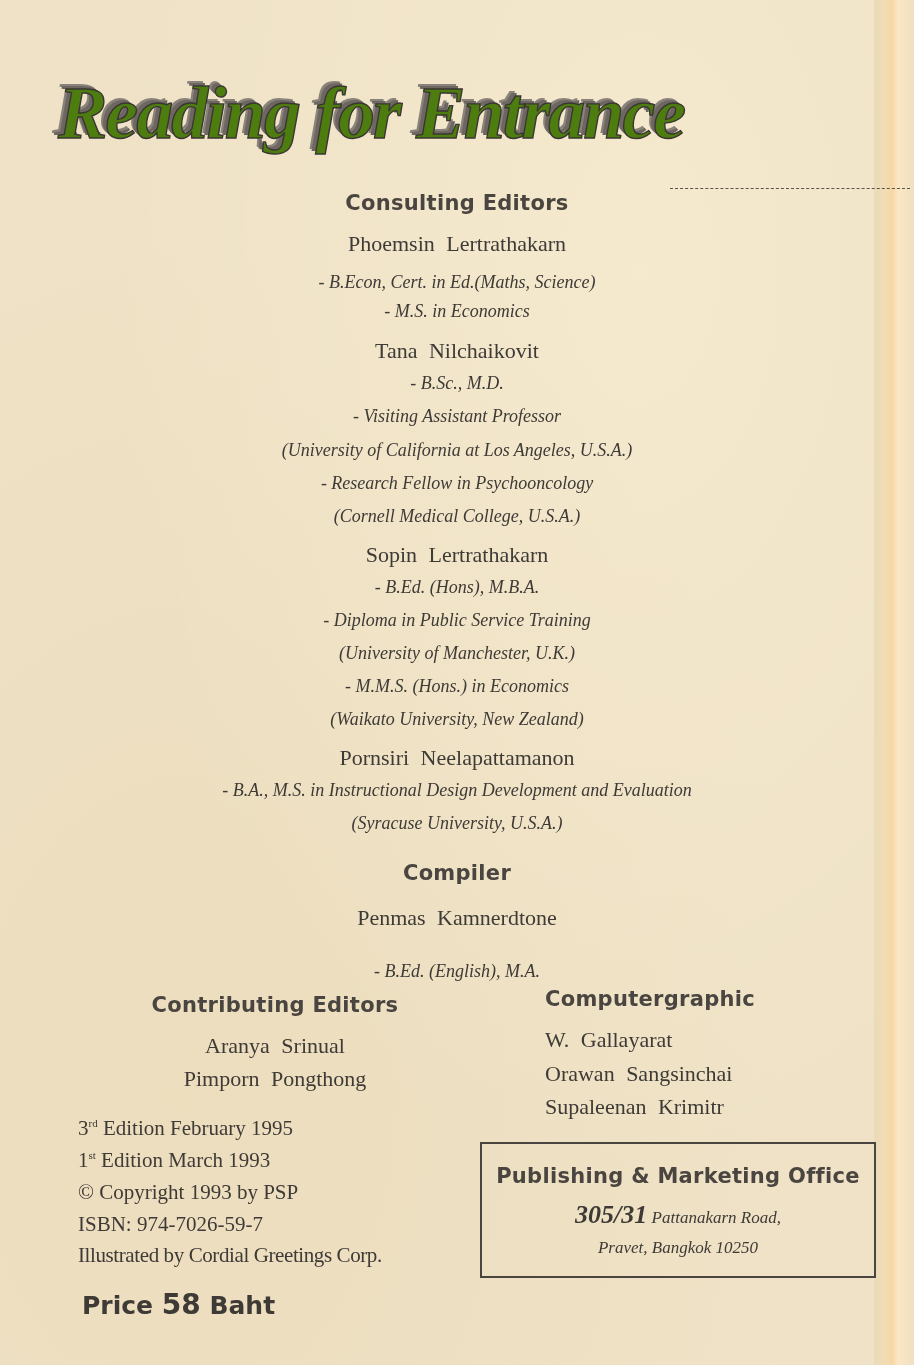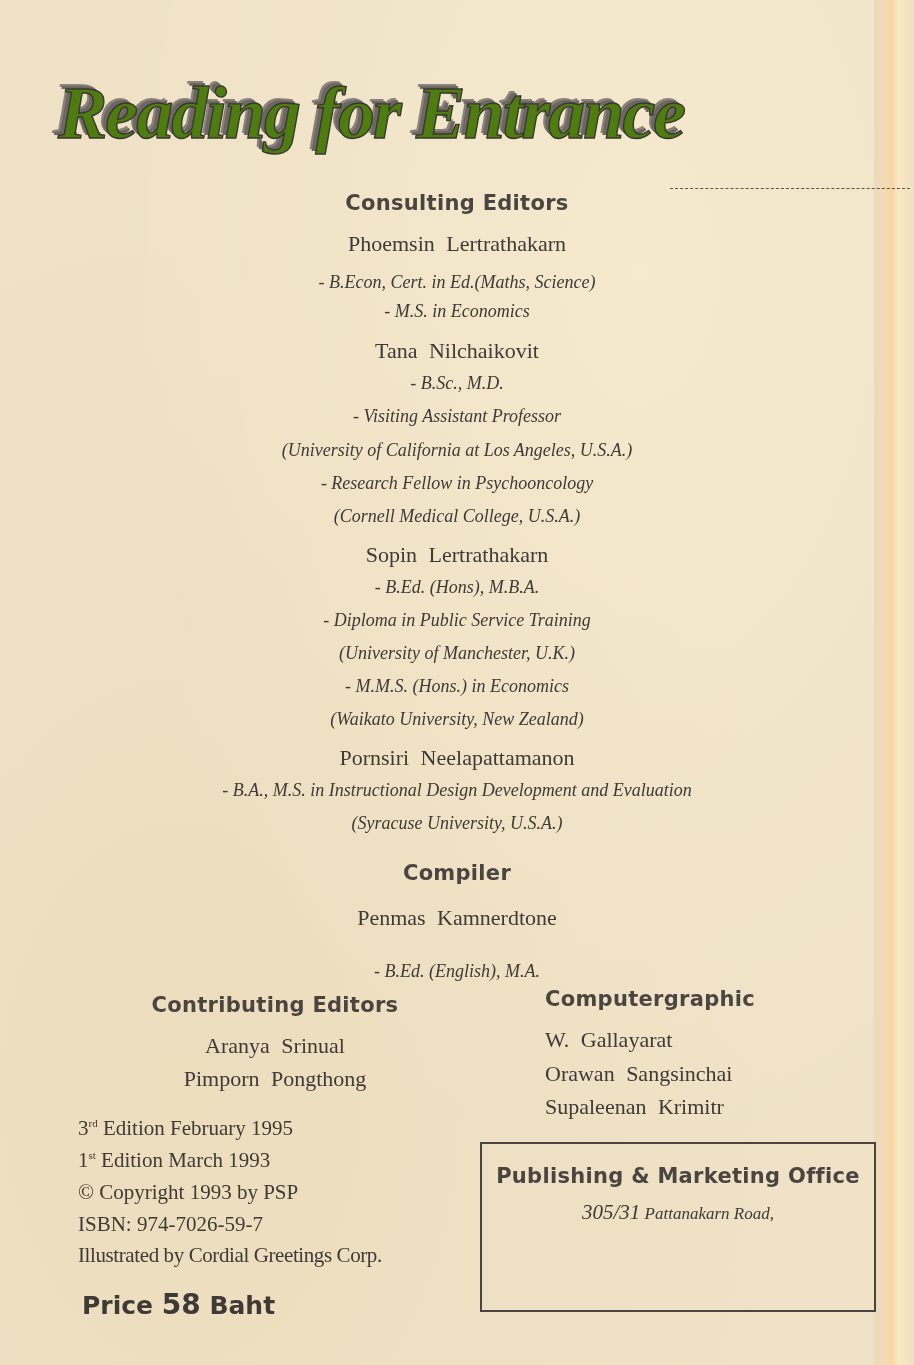--- a/index.html
+++ b/index.html
@@ -39,26 +39,26 @@
   .col-left { position: absolute; left: 100px; width: 350px; text-align: center; }
   .col-right { position: absolute; left: 545px; width: 290px; }
   .info { position: absolute; left: 78px; font-size: 21px; color: #3e3a36; white-space: nowrap; }
   .info sup { font-size: 11px; }
   .price {
     position: absolute; left: 82px; top: 1288px;
     font-family: "DejaVu Sans", sans-serif; font-weight: bold; font-size: 25px; color: #3e3a36;
   }
   .price .num { font-size: 28px; }
   .office {
-    position: absolute; left: 480px; top: 1142px; width: 396px; height: 170px;
+    position: absolute; left: 480px; top: 1142px; width: 396px; height: 136px;
     border: 2px solid #4a4540; box-sizing: border-box; text-align: center;
   }
   .office .heading { font-size: 21px; margin-top: 20px; }
   .office .addr { font-style: italic; font-size: 17px; margin-top: 12px; }
-  .office .addr .num { font-size: 21px; }
+  .office .addr .num { font-size: 26px; font-weight: bold; }
   .office .tel { font-size: 21px; margin-top: 10px; word-spacing: 3px; }
 </style>
 </head>
 <body>
 
 <div class="spine"></div>
 
 <div class="title-wrap">
   <div class="title">Reading for Entrance</div>
   <div class="title-rule"></div>
@@ -115,13 +115,14 @@
 
 <div class="price">
   <span>Price</span>
   <span class="num">58</span>
   <span>Baht</span>
 </div>
 
 <div class="office">
   <div class="heading">Publishing &amp; Marketing Office</div>
   <div class="addr"><span class="num">305/31</span><span> Pattanakarn Road,</span></div>
+  <div class="addr" style="margin-top:8px;">Pravet, Bangkok 10250</div>
 </div>
 
 </body></html>

